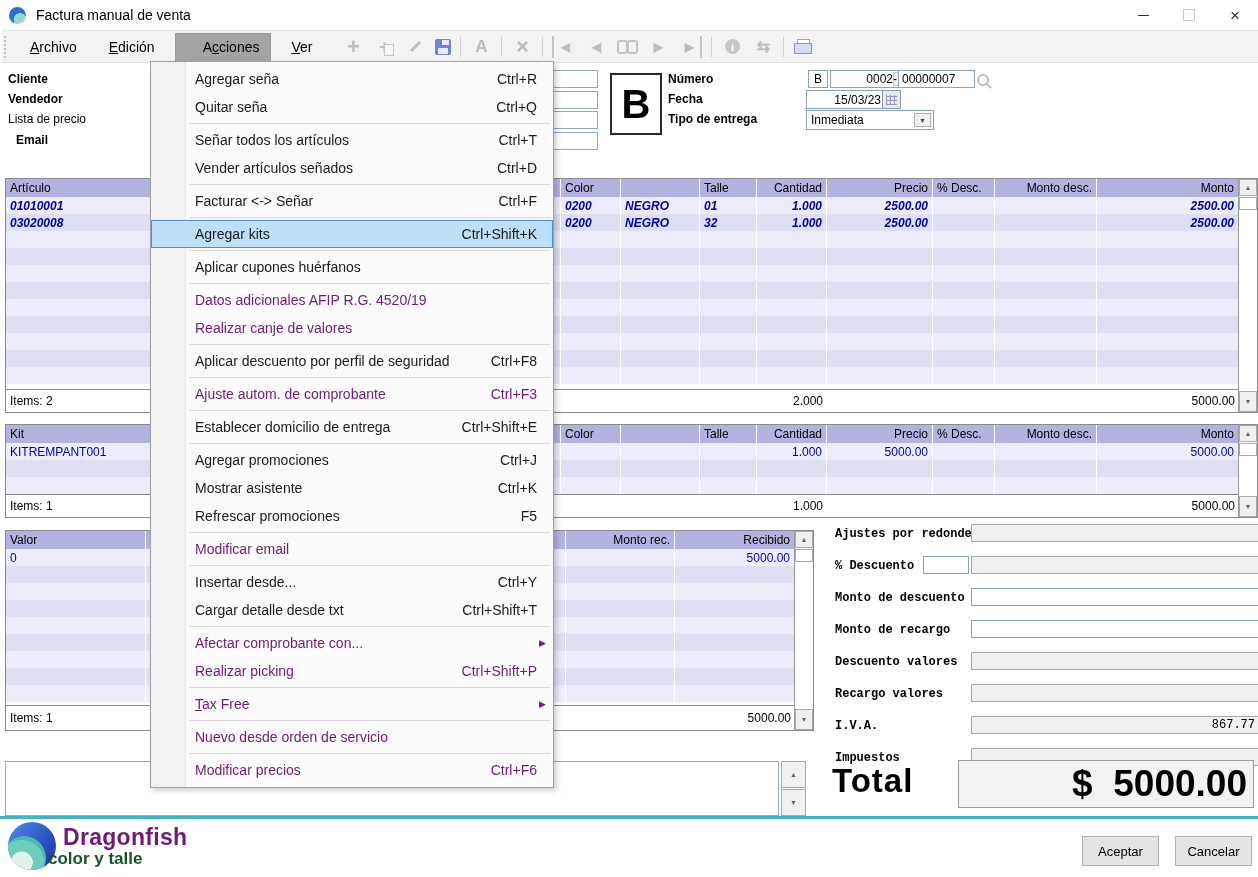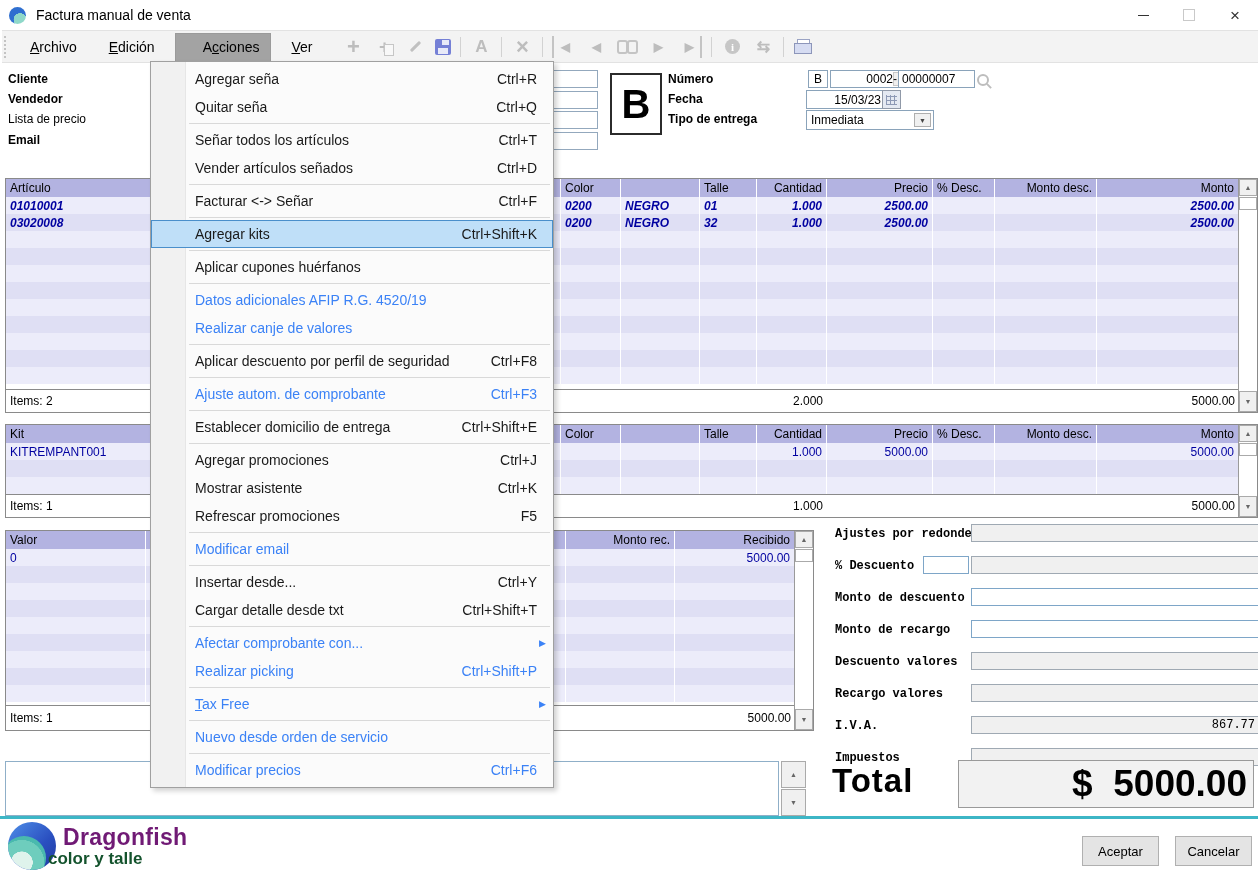--- a/index.html
+++ b/index.html
@@ -134,21 +134,21 @@
   .btn.accept{left:1082px;}
   .btn.cancel{left:1175px;}
 
   
   .menu{position:absolute;left:150px;top:61px;width:402px;background:#fbfbfb;border:1px solid #a0a0a0;
      box-shadow:3px 3px 5px rgba(0,0,0,.18);padding:3px 0;z-index:50;}
   .menu .gutter{position:absolute;left:0;top:0;bottom:0;width:34px;background:#f1f1f1;border-right:1px solid #e6e6e6;}
   .mi{position:relative;height:28px;display:flex;align-items:center;padding:0 16px 0 44px;font-size:14px;color:#1a1a1a;}
   .mi .lab{flex:1 1 auto;white-space:nowrap;}
   .mi .sc{white-space:nowrap;margin-left:18px;}
-  .mi.dis{color:#3b82f6;}
+  .mi.dis{color:#701a75;}
   .mi.hl{background:#bfdff8;border:1px solid #4a8fcb;height:26px;padding:0 15px 0 43px;}
   .mi .arr{position:absolute;right:7px;font-size:9px;color:inherit;}
   .msep{height:1px;background:#d9d9d9;margin:2px 3px 2px 38px;}
 </style>
 </head>
 <body>
 
 <div id="app">
 
   <div class="titlebar">
@@ -197,21 +197,21 @@
         <span class="ic icon-info"></span>
         <span class="ic icon-refresh"></span>
         <i class="tsep"></i>
         <span class="ic icon-print on"></span>
       </div>
   </div>
 
   <span class="flabel" style="left:8px;top:72px;">Cliente</span>
   <span class="flabel" style="left:8px;top:92px;">Vendedor</span>
   <span class="flabel reg" style="left:8px;top:112px;">Lista de precio</span>
-  <span class="flabel" style="left:8px;top:133px;text-align:center;">Email</span>
+  <span class="flabel" style="left:16px;top:133px;text-align:center;">Email</span>
 
   <div class="hfield" style="top:70px;"></div>
   <div class="hfield" style="top:91px;"></div>
   <div class="hfield" style="top:111px;"></div>
   <div class="hfield" style="top:132px;"></div>
 
   <div class="bbox">B</div>
 
   <span class="flabel" style="left:668px;top:72px;">Número</span>
   <span class="flabel" style="left:668px;top:92px;">Fecha</span>

